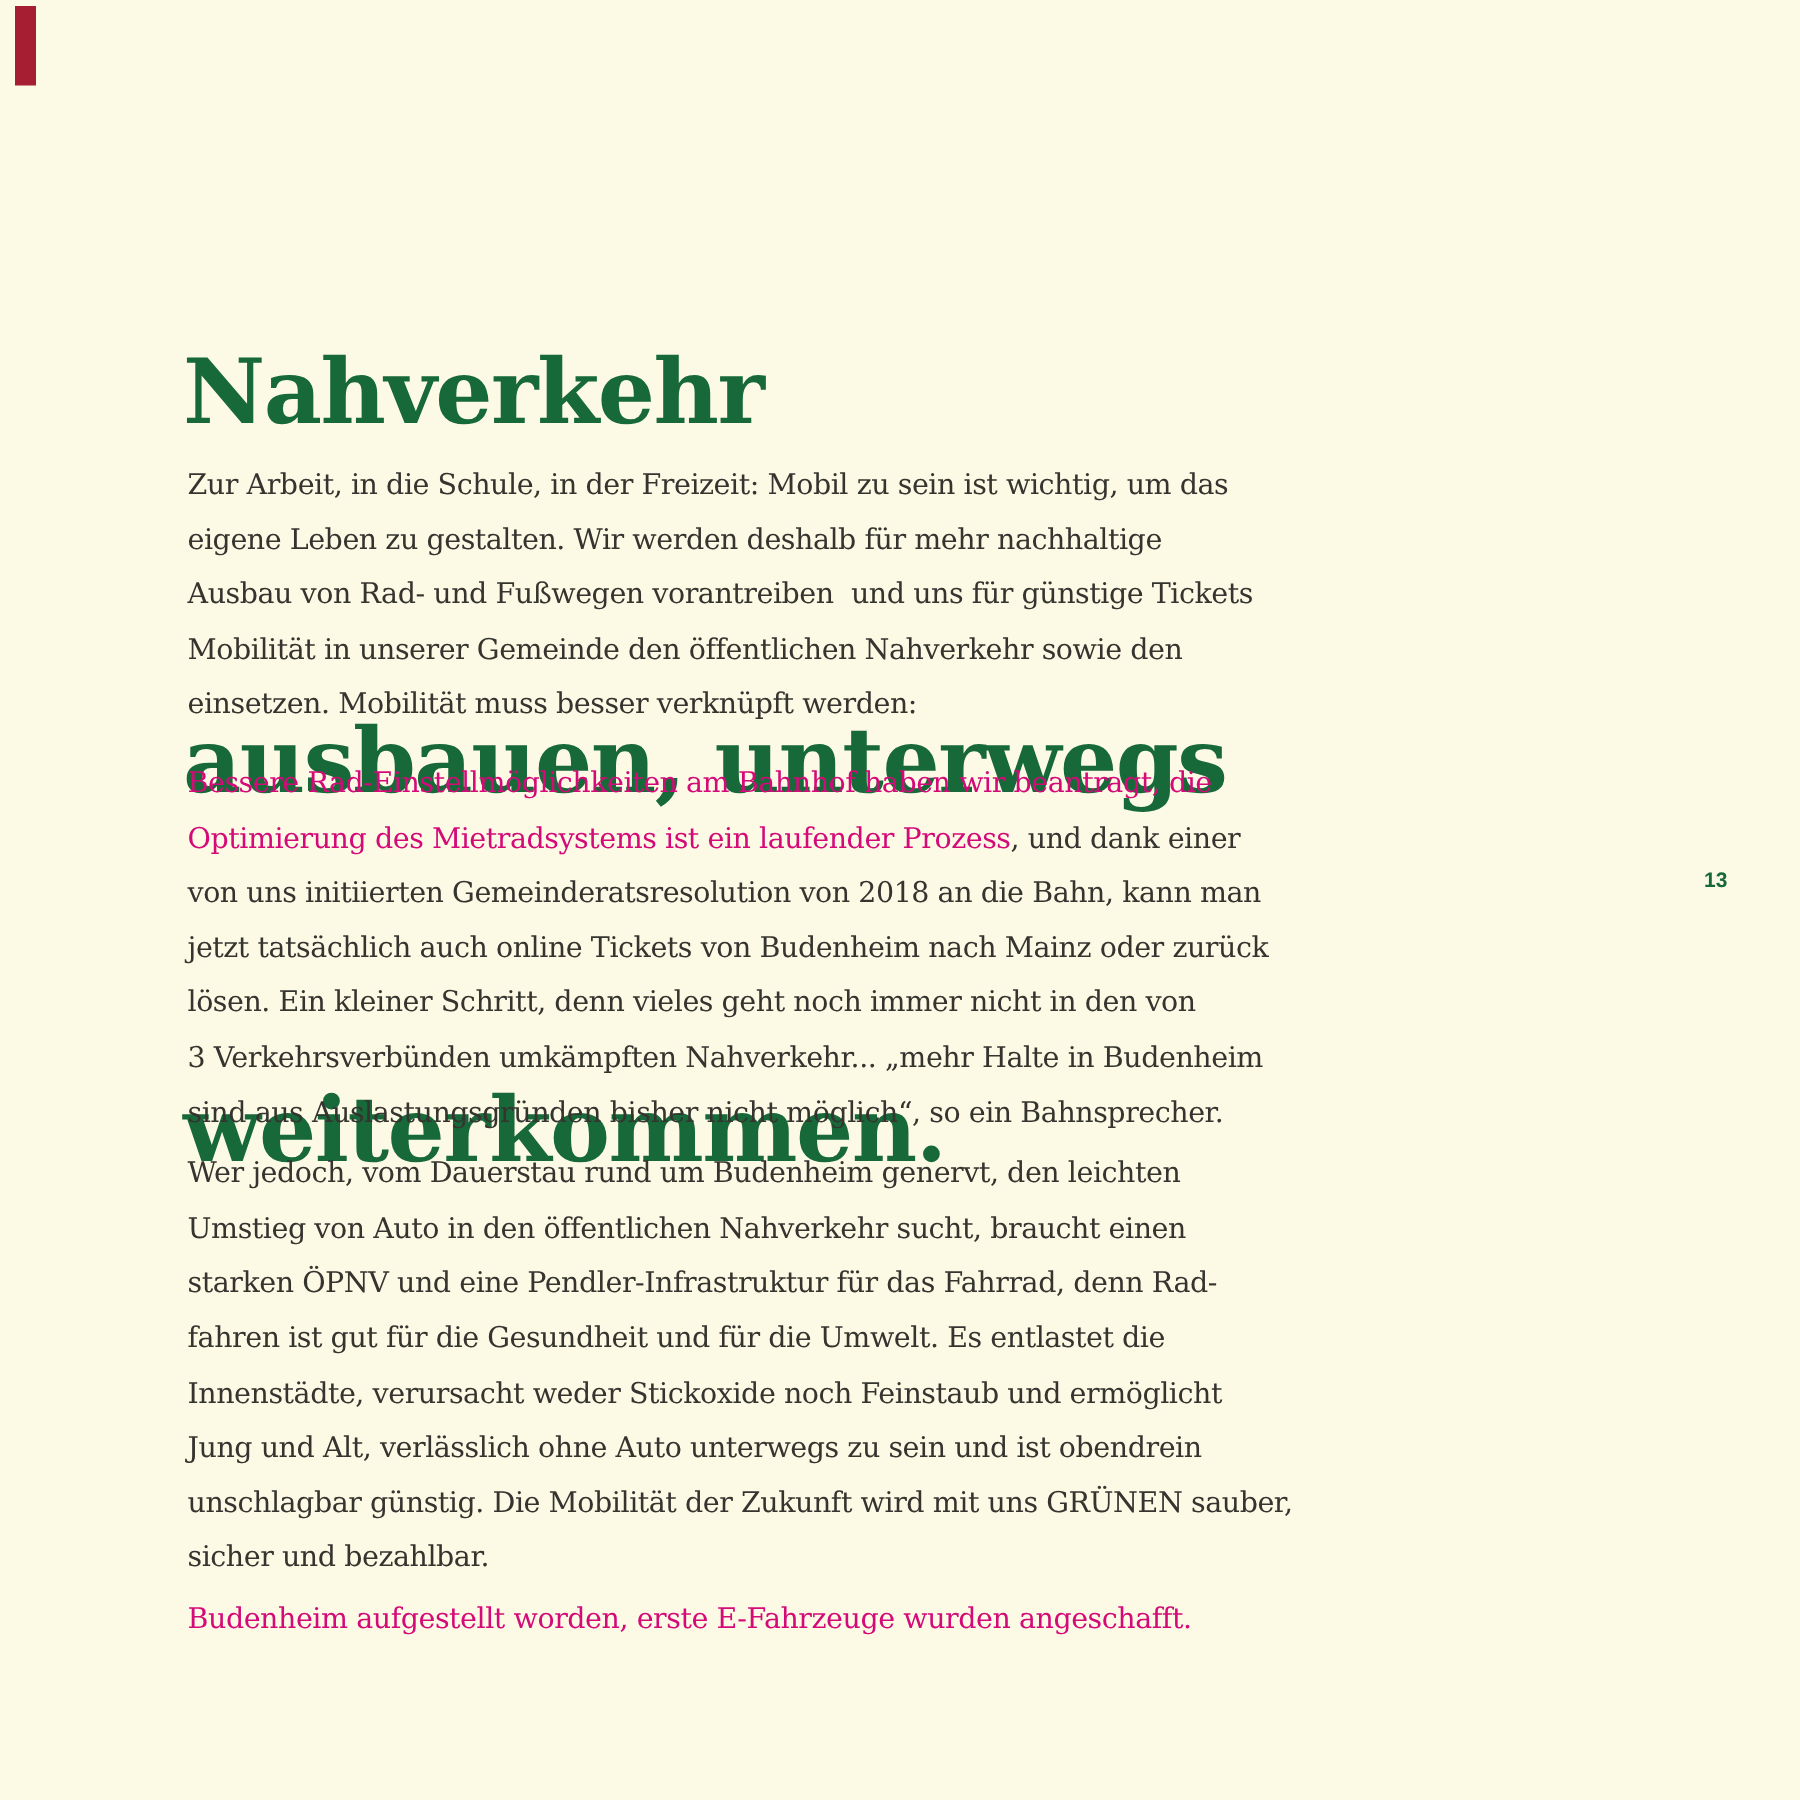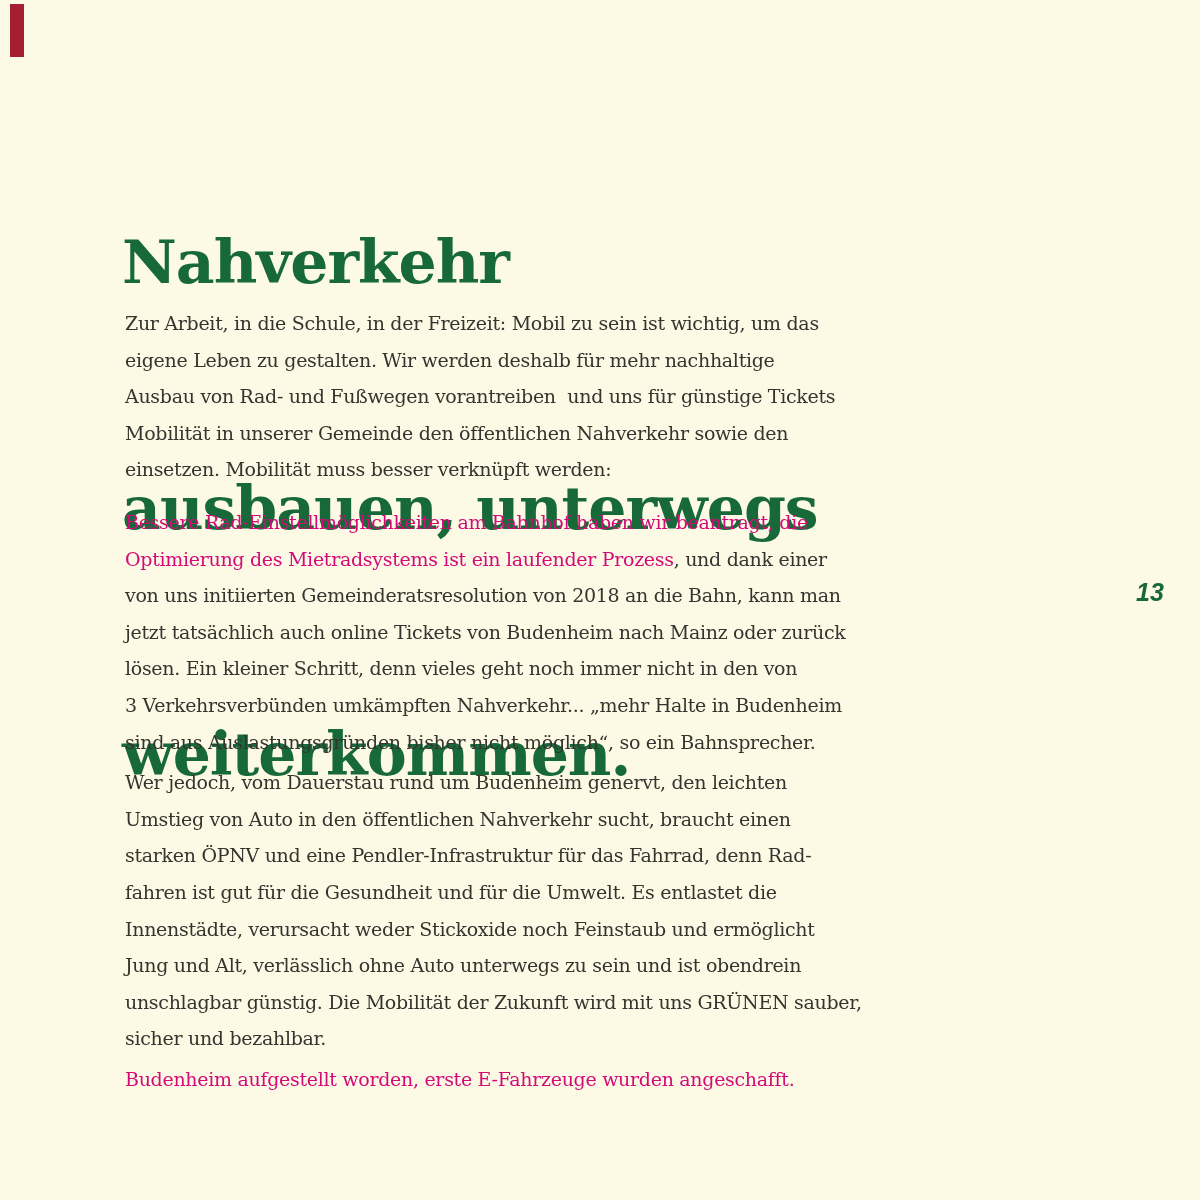--- a/index.html
+++ b/index.html
@@ -49,23 +49,22 @@
   .para.gap { margin-top: 4px; }
   .line { white-space: pre; }
   .dark { color: var(--dark, #35342F); }
   .magenta { color: var(--magenta, #D40A78); }
   .page-number {
     position: absolute;
     left: 1136px;
     top: 578px;
     font-family: "Liberation Sans", "DejaVu Sans", sans-serif;
     font-weight: bold;
-    font-size: 25px;
+    font-size: 14px;
     color: var(--green, #17693A);
-    font-style: italic;
   }
 </style>
 </head>
 <body>
 
 <div class="corner-marker"></div>
 
 <div class="page-heading">
   <div>Nahverkehr</div>
   <div>ausbauen, unterwegs</div>

